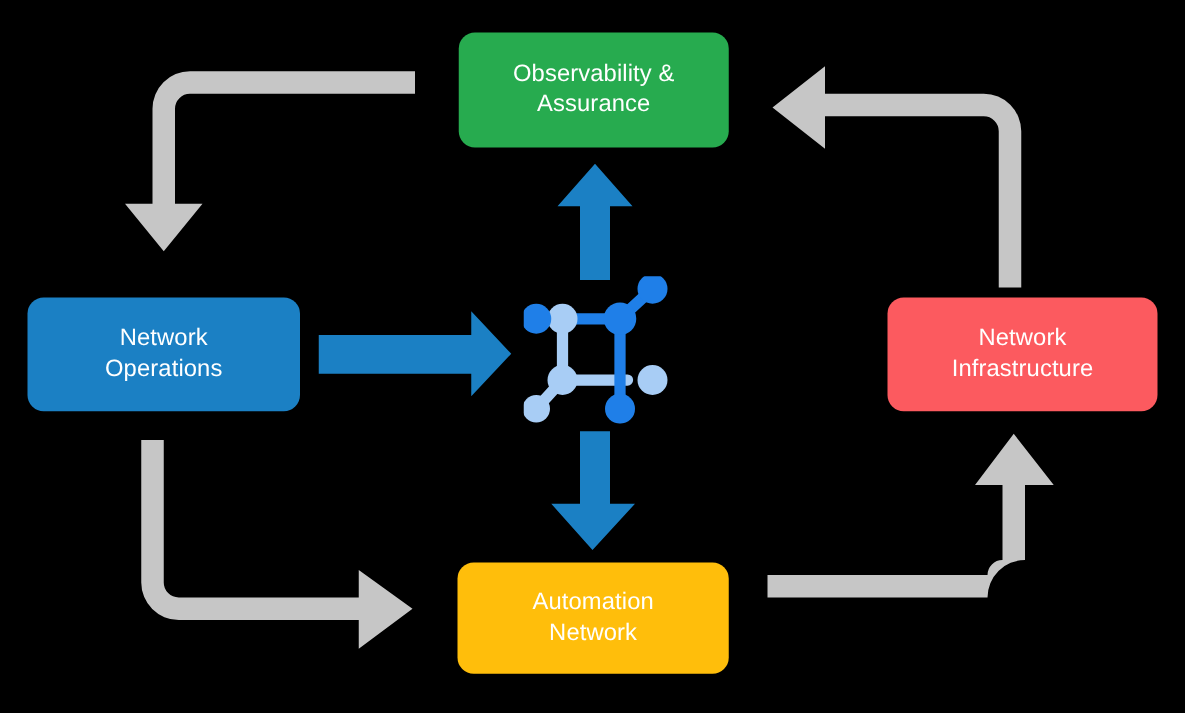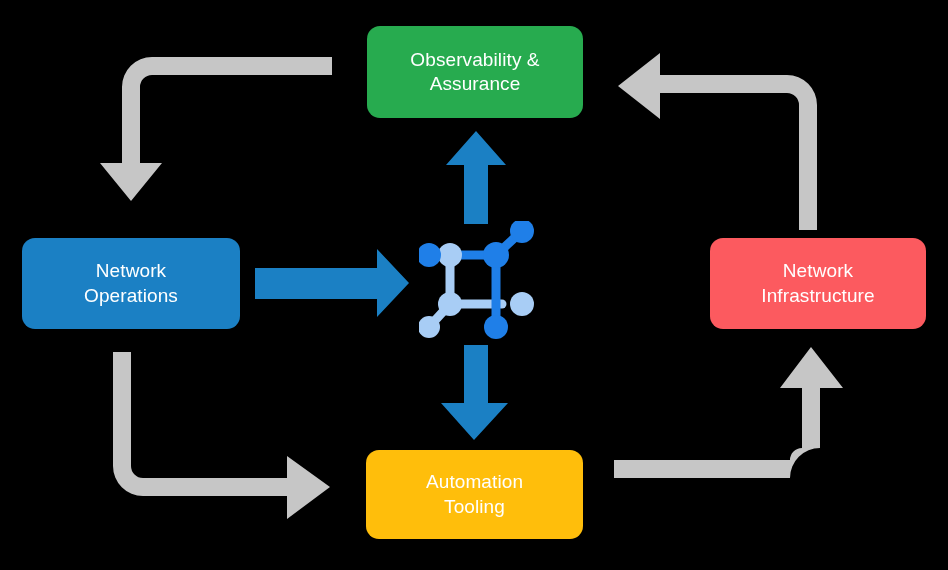--- a/index.html
+++ b/index.html
@@ -150,16 +150,16 @@
 Operations</span>
   </div>
 
   <div class="node-box" id="node-network-infrastructure" style="background: rgb(252, 90, 95);">
     <span class="node-label">Network
 Infrastructure</span>
   </div>
 
   <div class="node-box" id="node-automation-tooling" style="background: rgb(255, 190, 11);">
     <span class="node-label">Automation
-Tooling</span>
+Network</span>
   </div>
 
 </div>
 
 </body></html>

